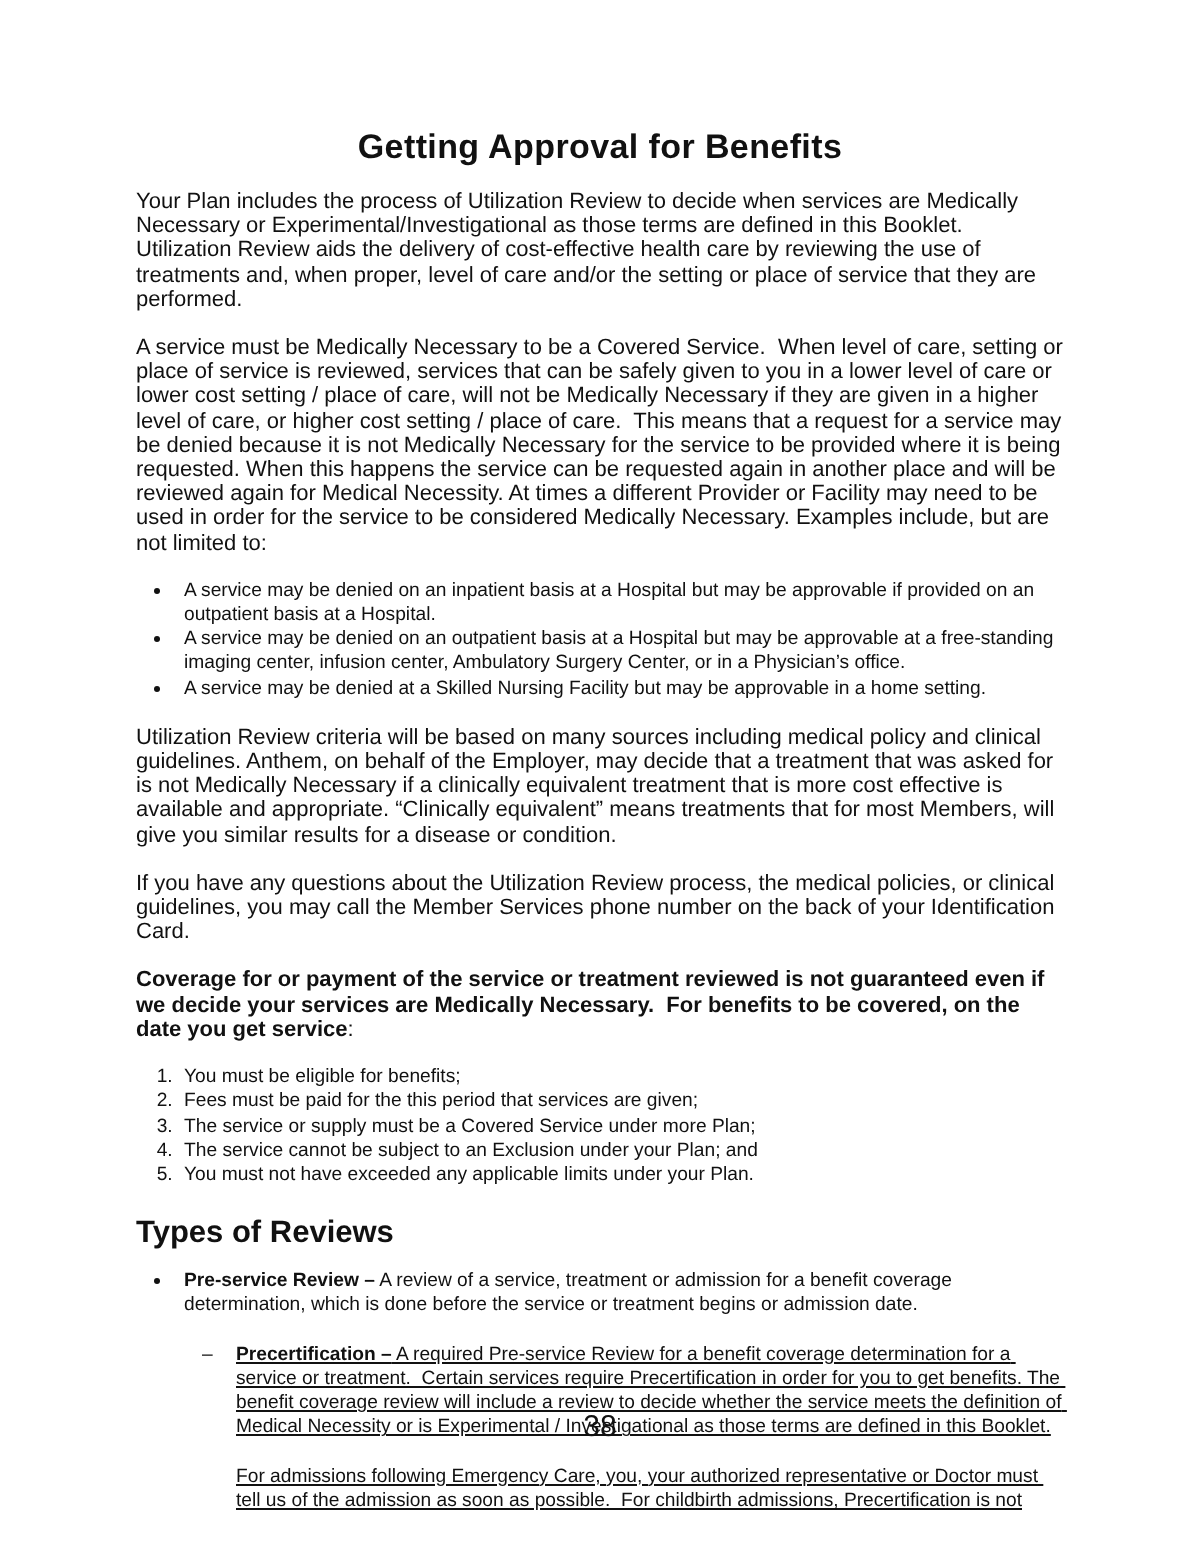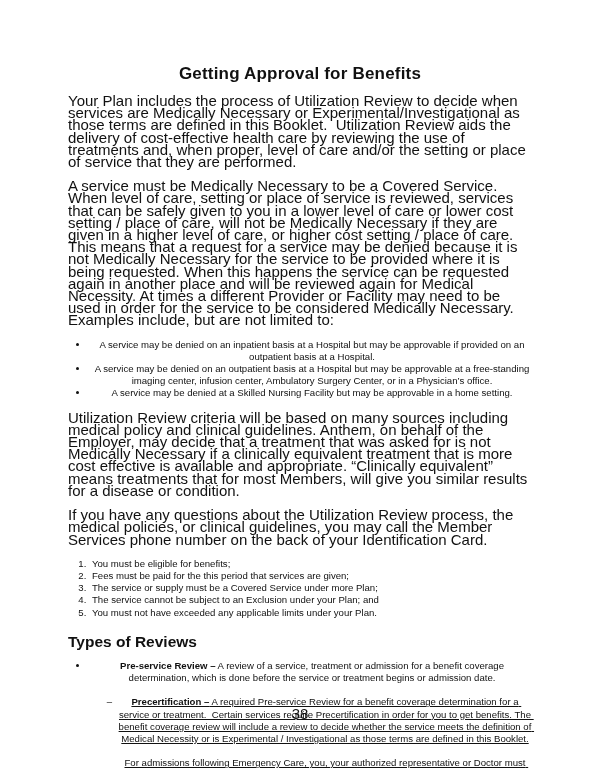--- a/index.html
+++ b/index.html
@@ -24,30 +24,29 @@
     letter-spacing: 0.2px;
     margin-bottom: 11px;
   }
   h2.section-heading {
     font-size: 15.5px;
     font-weight: bold;
     margin-top: 14px;
     margin-bottom: 9px;
   }
   p.body-text {
-    font-size: 15px;
+    font-size: 11px;
     line-height: 12.2px;
     margin-bottom: 12px;
   }
   .bold { font-weight: bold; }
   ul.bullet-list {
     list-style: disc;
     margin: 0 0 12px 0;
     padding-left: 21px;
-    text-align: center;
   }
   ol.numbered-list {
     list-style: decimal;
     margin: 8px 0 12px 0;
     padding-left: 21px;
   }
   ul.bullet-list > li, ol.numbered-list > li {
     font-size: 9.6px;
     line-height: 12.2px;
     padding-left: 3px;
@@ -95,20 +94,21 @@
     <ul class="bullet-list">
       <li class="t">A service may be denied on an inpatient basis at a Hospital but may be approvable if provided on an outpatient basis at a Hospital.</li>
       <li class="t">A service may be denied on an outpatient basis at a Hospital but may be approvable at a free-standing imaging center, infusion center, Ambulatory Surgery Center, or in a Physician’s office.</li>
       <li class="t">A service may be denied at a Skilled Nursing Facility but may be approvable in a home setting.</li>
     </ul>
 
     <p class="body-text t">Utilization Review criteria will be based on many sources including medical policy and clinical guidelines. Anthem, on behalf of the Employer, may decide that a treatment that was asked for is not Medically Necessary if a clinically equivalent treatment that is more cost effective is available and appropriate. “Clinically equivalent” means treatments that for most Members, will give you similar results for a disease or condition.</p>
 
     <p class="body-text t">If you have any questions about the Utilization Review process, the medical policies, or clinical guidelines, you may call the Member Services phone number on the back of your Identification Card.</p>
 
+    <p class="body-text"><span class="bold t">Coverage for or payment of the service or treatment reviewed is not guaranteed even if we decide your services are Medically Necessary.  For benefits to be covered, on the date you get service</span><span class="t">:</span></p>
 
     <ol class="numbered-list">
       <li class="t">You must be eligible for benefits;</li>
       <li class="t">Fees must be paid for the this period that services are given;</li>
       <li class="t">The service or supply must be a Covered Service under more Plan;</li>
       <li class="t">The service cannot be subject to an Exclusion under your Plan; and</li>
       <li class="t">You must not have exceeded any applicable limits under your Plan.</li>
     </ol>
 
     <h2 class="section-heading t">Types of Reviews</h2>

